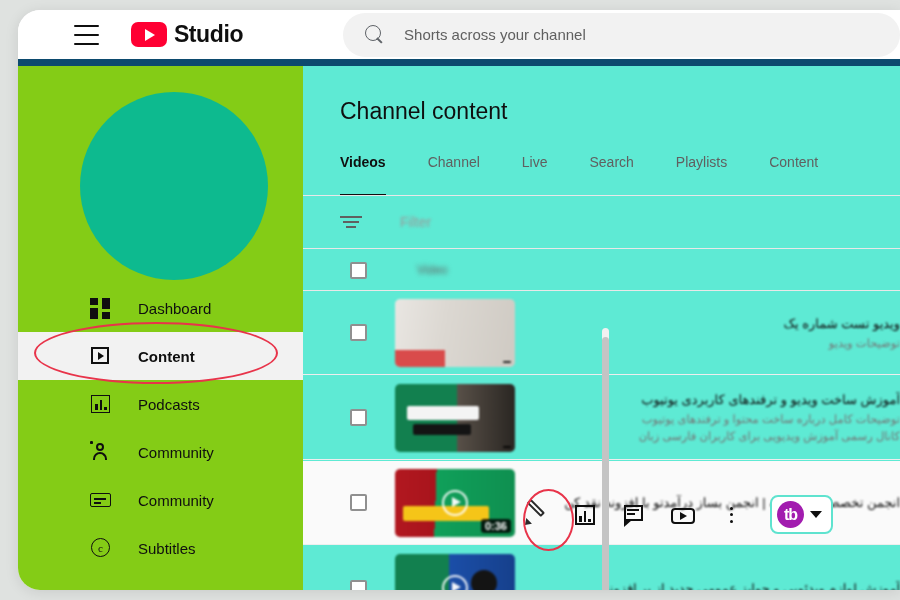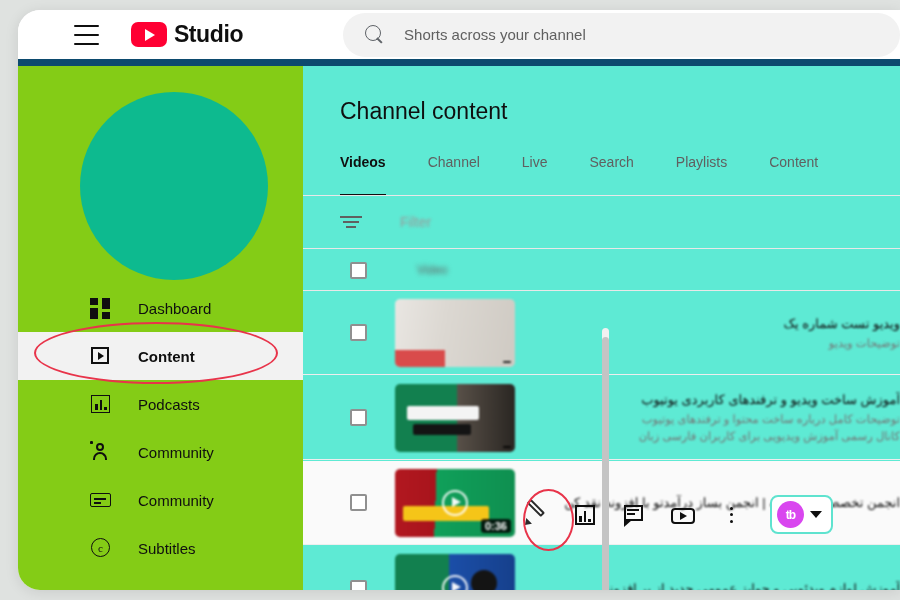--- a/index.html
+++ b/index.html
@@ -257,22 +257,22 @@
   .ic-kebab i:nth-child(2){ top: 11.5px; }
   .ic-kebab i:nth-child(3){ top: 18px; }
 
   .tb-badge {
     display: flex; align-items: center; gap: 6px;
     border: 2.2px solid #5fe3cf; border-radius: 8px;
     padding: 4px 9px 4px 5px; background: #fff; cursor: pointer;
     margin-left: 2px;
   }
   .tb-circle {
-    width: 27px; height: 27px; border-radius: 50%; background: #d946ef;
-    color: #fff; font-size: 12px; font-weight: 700;
+    width: 27px; height: 27px; border-radius: 50%; background: #a21caf;
+    color: #fff; font-size: 16px; font-weight: 700;
     display: flex; align-items: center; justify-content: center; letter-spacing: -1px;
   }
   .tb-chev { width: 0; height: 0; border-left: 6px solid transparent; border-right: 6px solid transparent; border-top: 7px solid #0f0f0f; }
 
   
   .vscroll-main {
     position: absolute; left: 299px; top: 271px; width: 7px; height: 308px;
     background: #c4c4c4; border-radius: 4px;
   }
   .vscroll-track {

